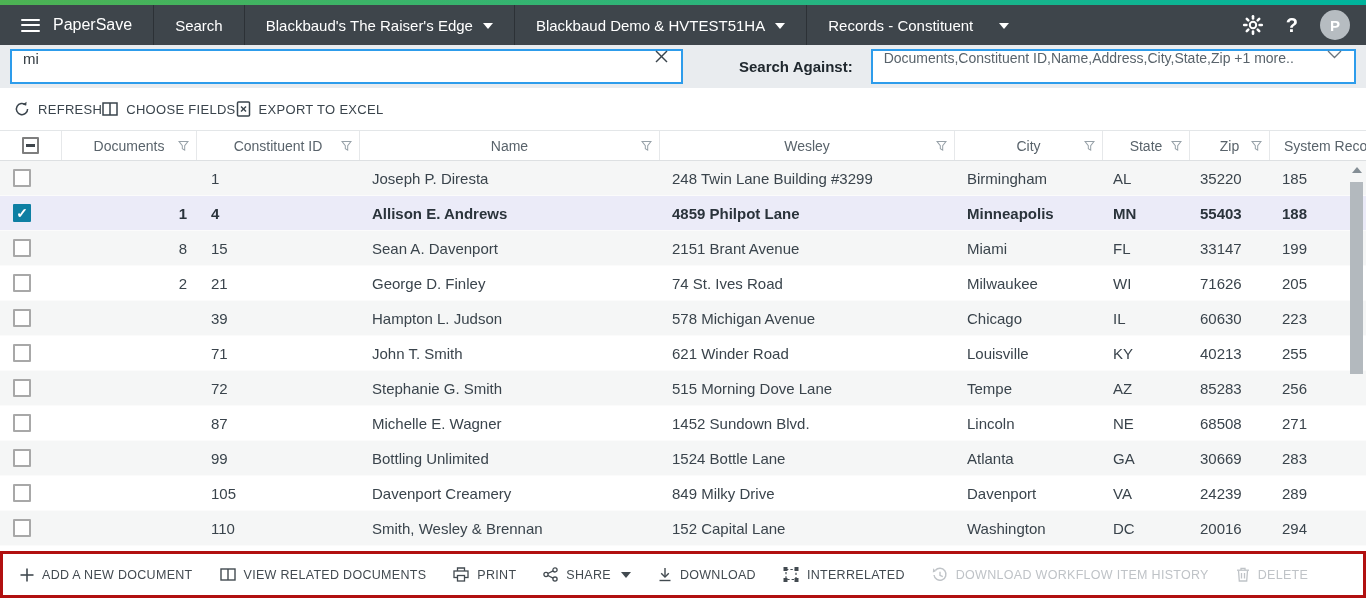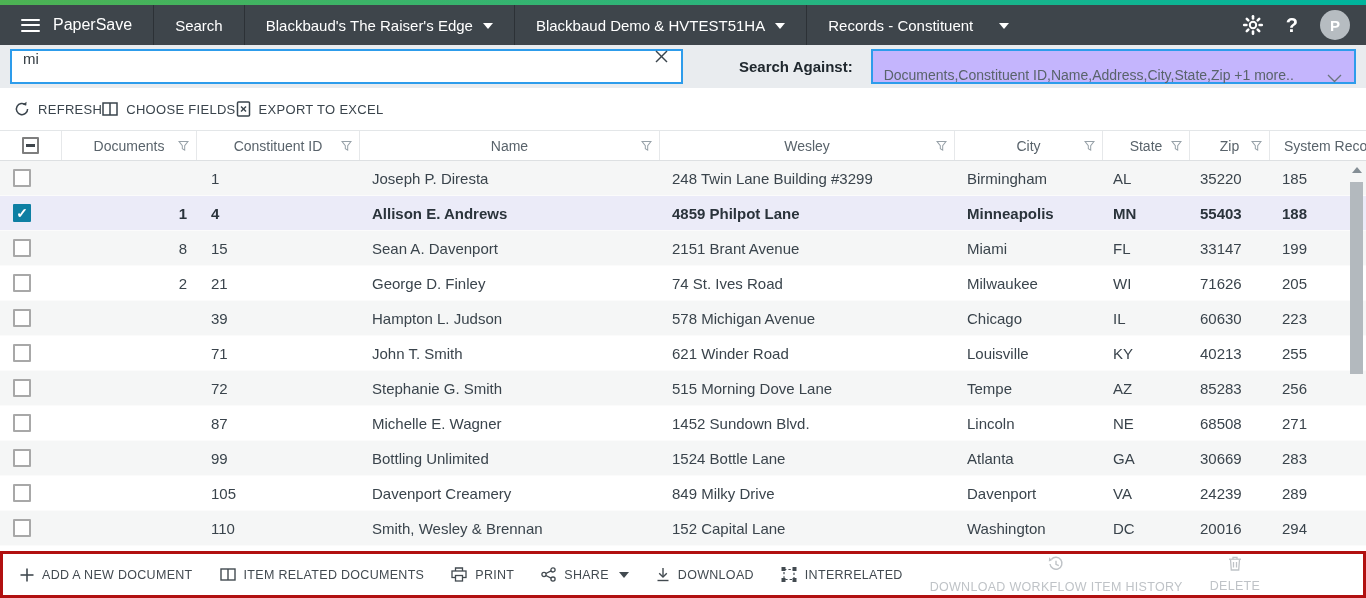--- a/index.html
+++ b/index.html
@@ -20,21 +20,21 @@
   .icon-btn { display:flex; align-items:center; justify-content:center; cursor:pointer; }
   .help-glyph { font-size:20px; font-weight:bold; color:#fff; }
   .avatar { width:30px; height:30px; border-radius:50%; background:#B6BCC1; color:#fff; display:flex; align-items:center; justify-content:center; font-size:15px; font-weight:bold; }
 
   
   .search-row { height:43px; background:#E9ECEF; display:flex; align-items:center; padding:0 8px 0 10px; }
   .search-box { width:673px; height:35px; background:#fff; border:1px solid #2D9CEB; box-shadow:0 0 0 1px #2D9CEB inset; display:flex; align-items:flex-start; }
   .search-box input { flex:1; border:none; outline:none; font-family:"Liberation Sans",sans-serif; font-size:15px; color:#333B41; padding:0 12px; background:transparent; }
   .clear-x { padding:0 14px; cursor:pointer; display:flex; align-items:center; }
   .against-label { font-weight:bold; color:#20282E; font-size:15px; margin-left:56px; white-space:nowrap; }
-  .against-select { flex:1; height:35px; margin-left:18px; margin-right:2px; background:#c4b5fd; border:1px solid #2D9CEB; box-shadow:0 0 0 1px #2D9CEB inset; display:flex; align-items:flex-end; cursor:pointer; }
+  .against-select { flex:1; height:35px; margin-left:18px; margin-right:2px; background:#ffffff; border:1px solid #2D9CEB; box-shadow:0 0 0 1px #2D9CEB inset; display:flex; align-items:flex-start; cursor:pointer; }
   .against-select .sel-text { flex:1; font-size:14px; color:#59636B; padding:0 12px; white-space:nowrap; overflow:hidden; }
   .against-select .sel-caret { padding:0 13px; display:flex; align-items:center; }
 
   
   .action-bar { height:42px; background:#fff; display:flex; align-items:center; padding:0 14px; }
   .act-btn { display:flex; align-items:center; gap:8px; font-size:13px; letter-spacing:.3px; color:#3A444C; cursor:pointer; white-space:nowrap; }
 
   
   .grid { flex:1; position:relative; overflow:hidden; }
   .grid-row { display:grid; grid-template-columns:62px 135px 163px 300px 295px 148px 87px 80px minmax(0,1fr); }
@@ -64,21 +64,21 @@
   .cb.indet::after { content:""; width:9px; height:3px; background:#3F464C; }
 
   
   .vscroll { position:absolute; top:31px; right:1px; bottom:0; width:16px; }
   .scroll-up { position:absolute; top:6px; left:3px; width:0; height:0; border-left:5px solid transparent; border-right:5px solid transparent; border-bottom:6px solid #848E95; cursor:pointer; }
   .scroll-thumb { position:absolute; top:21px; left:1px; width:13px; height:192px; background:#B3B9BE; cursor:pointer; }
 
   
   .bottom-bar { height:47px; background:#fff; border:3px solid #B11010; display:flex; align-items:center; gap:27px; padding:0 17px; overflow:hidden; }
   .bb-btn { display:flex; align-items:center; gap:8px; font-size:12.5px; letter-spacing:.3px; color:#424A50; cursor:pointer; white-space:nowrap; }
-  .bb-btn.disabled { color:#BFC3C7; cursor:default;flex-direction:column; }
+  .bb-btn.disabled { color:#BFC3C7; cursor:default; }
   .bb-btn .share-caret { width:0; height:0; border-left:5px solid transparent; border-right:5px solid transparent; border-top:6px solid #424A50; margin-left:2px; }
   svg { display:block; }
 </style>
 </head>
 <body>
 
 <div class="app">
 
   <div class="grad-strip"></div>
 
@@ -423,21 +423,21 @@
       </span>
       <span>ADD A NEW DOCUMENT</span>
     </div>
     <div class="bb-btn">
       <span>
         <svg width="16" height="13" viewBox="0 0 16 13">
             <rect x="1" y="1" width="14" height="11" fill="none" stroke="#424A50" stroke-width="1.4"></rect>
             <line x1="8" y1="1" x2="8" y2="12" stroke="#424A50" stroke-width="1.4"></line>
           </svg>
       </span>
-      <span>ITEM RELATED DOCUMENTS</span>
+      <span>VIEW RELATED DOCUMENTS</span>
     </div>
     <div class="bb-btn">
       <span>
         <svg width="16" height="15" viewBox="0 0 16 15">
           <path d="M4.5 4V1h7v3" fill="none" stroke="#424A50" stroke-width="1.3"></path>
           <rect x="1" y="4" width="14" height="6.5" fill="none" stroke="#424A50" stroke-width="1.3"></rect>
           <rect x="4.5" y="8.5" width="7" height="5.5" fill="#fff" stroke="#424A50" stroke-width="1.3"></rect>
         </svg>
       </span>
       <span>PRINT</span>

